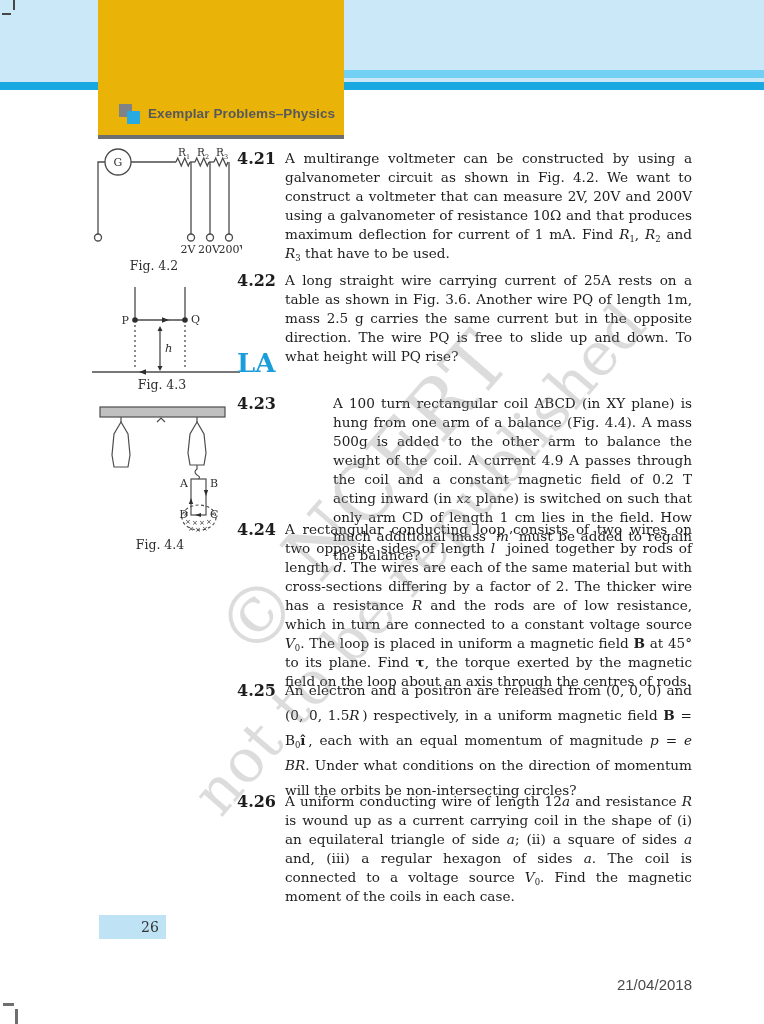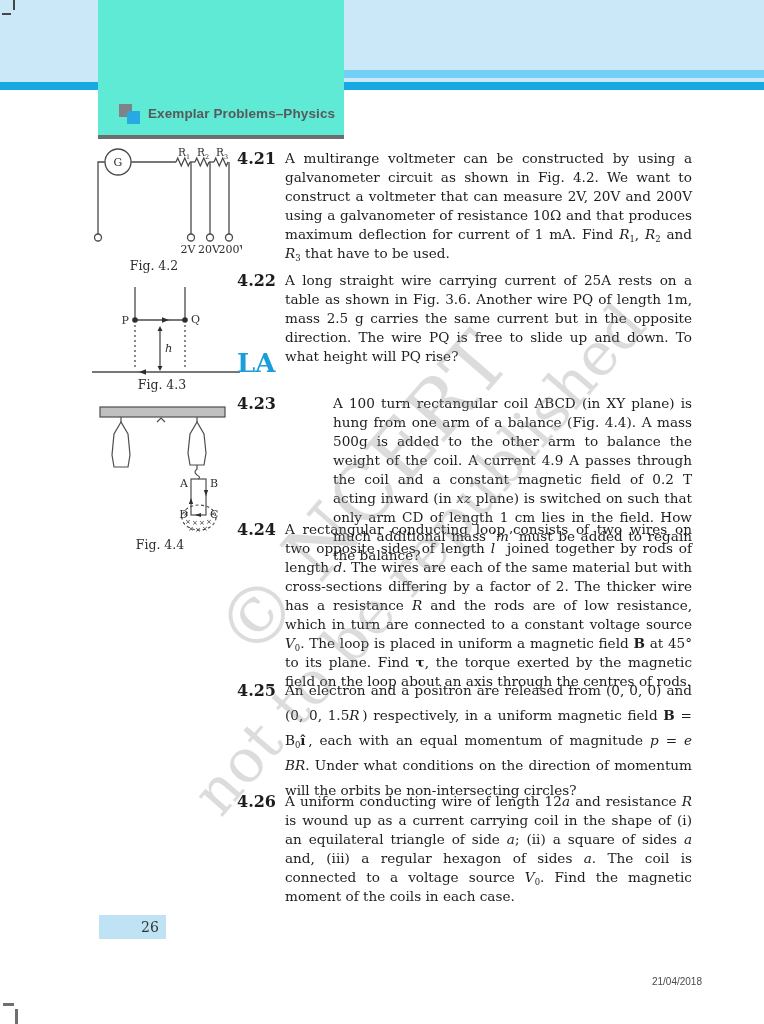--- a/index.html
+++ b/index.html
@@ -8,21 +8,21 @@
     background:#ffffff; overflow:hidden;
     font-family:"DejaVu Serif", serif; color:#1d1d1d;
   }
   
   .top-band { position:absolute; left:0; top:0; width:764px; height:82px; background:#cbe8f8; }
   .stripe-mid { position:absolute; left:344px; top:70px; width:420px; height:8px; background:#72d0f4; }
   .stripe-dark { position:absolute; left:0; top:82px; width:764px; height:8px; background:#18a8e2; }
   
   .banner {
     position:absolute; left:98px; top:0; width:246px; height:139px;
-    background:#5eead4; border-bottom:4px solid #6d6e70; box-sizing:border-box; z-index:3;
+    background:#eab308; border-bottom:4px solid #6d6e70; box-sizing:border-box; z-index:3;
   }
   .banner-icon { position:absolute; left:21px; top:104px; width:24px; height:24px; }
   .banner-icon .sq-gray { position:absolute; left:0; top:0; width:13px; height:13px; background:#808285; }
   .banner-icon .sq-cyan { position:absolute; left:8px; top:7px; width:13px; height:13px; background:#27aae1; }
   .banner-title {
     position:absolute; left:50px; top:106px; width:190px;
     font-family:"Liberation Sans", sans-serif; font-weight:bold; font-size:13.5px; color:#58595b;
     letter-spacing:0.1px;
   }
   
@@ -40,22 +40,22 @@
   
   .fig { position:absolute; z-index:1; }
   .fig text { font-family:"DejaVu Serif", serif; fill:#2e2e2e; }
   
   .page-num-box {
     position:absolute; left:99px; top:915px; width:32px; height:24px;
     background:#bfe3f4; display:flex; align-items:center; justify-content:center;
     font-size:14px; color:#333; z-index:1;padding-left:35px;
   }
   .date {
-    position:absolute; right:62px; top:976px;
-    font-family:"Liberation Sans", sans-serif; font-size:10px; color:#4a4a4a; z-index:1;
+    position:absolute; right:72px; top:976px;
+    font-family:"Liberation Sans", sans-serif; font-size:15px; color:#4a4a4a; z-index:1;
   }
   
   .wm {
     position:absolute; white-space:nowrap; pointer-events:none; z-index:2;
     color:#8f8f8f; opacity:0.30; font-family:"DejaVu Serif", serif;
     transform-origin:left center;
   }
   .wm1 { left:232px; top:600px; font-size:78px; transform:rotate(-49deg); }
   .wm2 { left:205px; top:770px; font-size:60px; transform:rotate(-49deg); }
 </style>

